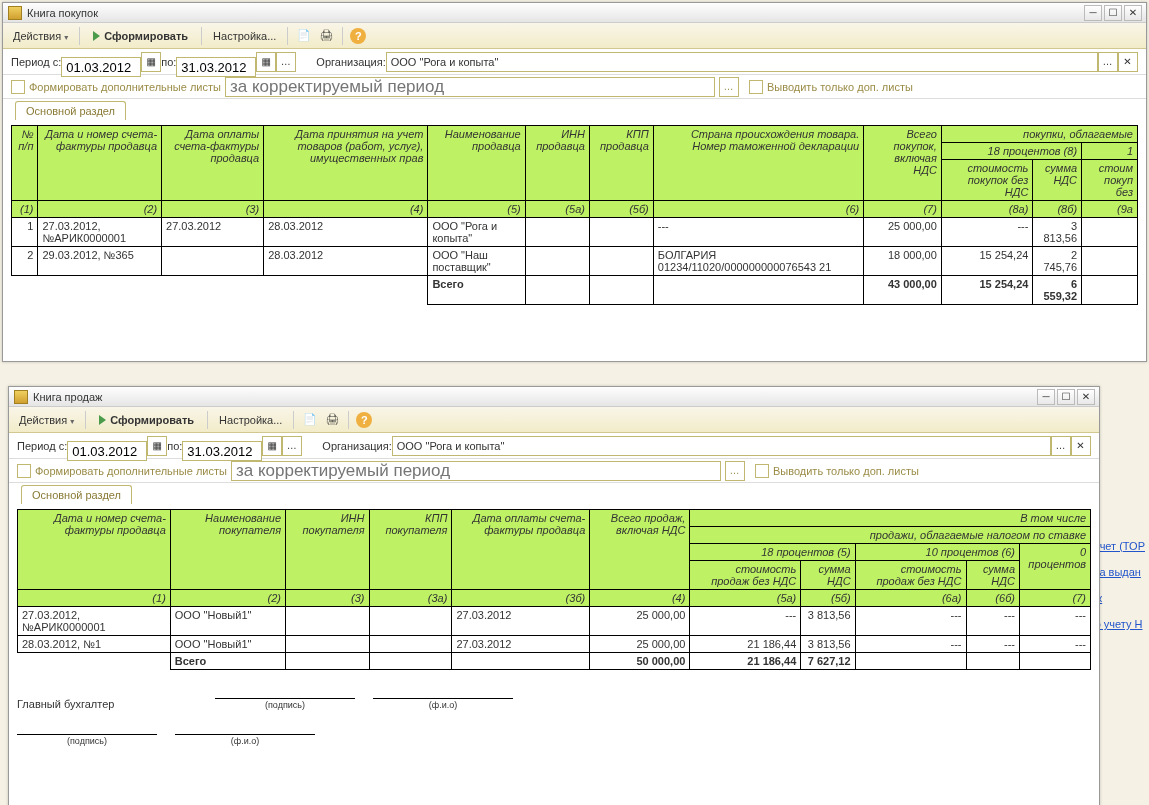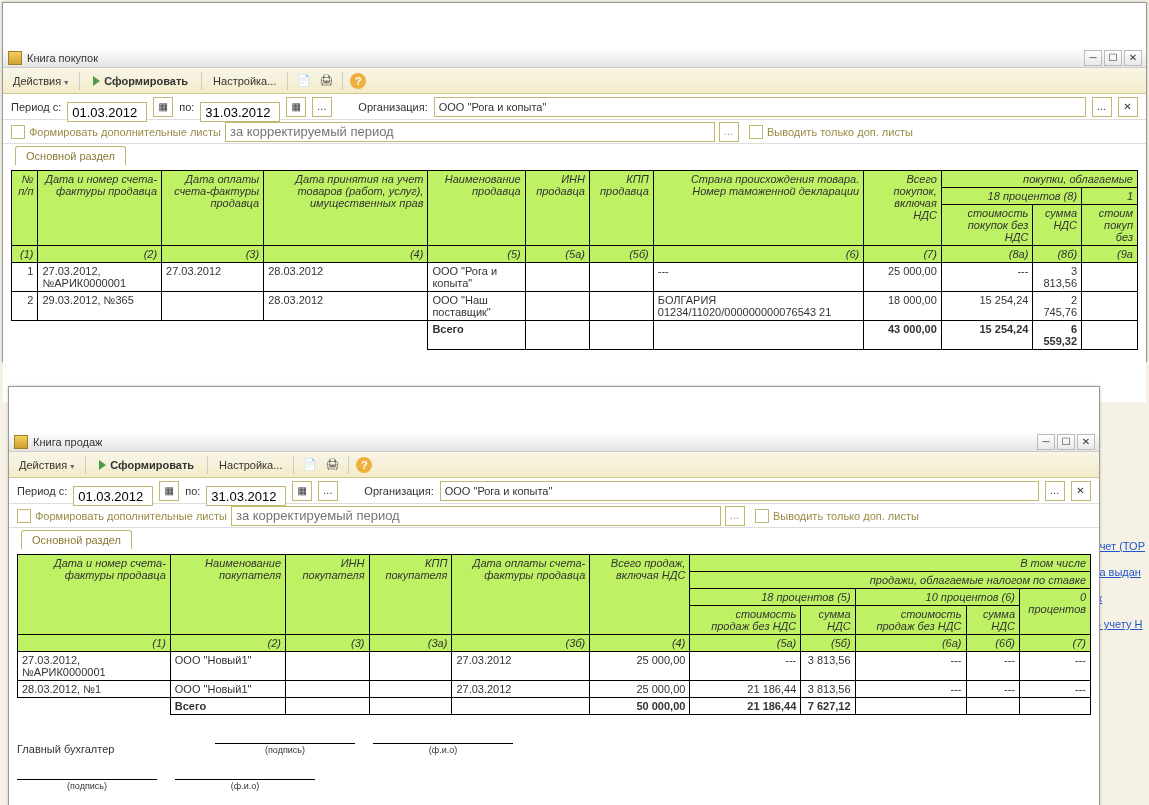--- a/index.html
+++ b/index.html
@@ -2,48 +2,48 @@
 <html><head>
 <meta charset="utf-8">
 <style>
 * { box-sizing: border-box; margin: 0; padding: 0; font-family: Arial, sans-serif; }
 body { background: #f5f1e4; font-size: 11px; color: #333; width: 1149px; height: 805px; overflow: hidden; position: relative; }
 
 .window { position: absolute; background: #fff; border: 1px solid #999; box-shadow: 0 0 3px rgba(0,0,0,0.2); }
 .win-purchases { left: 2px; top: 2px; width: 1145px; height: 360px; }
 .win-sales { left: 8px; top: 386px; width: 1092px; height: 430px; }
 
-.titlebar { height: 20px; background: linear-gradient(#fefefe,#e5e5e5); border-bottom: 1px solid #ccc; display: flex; align-items: center; padding: 0 4px; margin-top: 45px; }
+.titlebar { height: 20px; background: linear-gradient(#fefefe,#e5e5e5); border-bottom: 1px solid #ccc; display: flex; align-items: center; padding: 0 4px; }
 .titlebar .icon { width: 16px; height: 16px; margin-right: 4px; display: inline-flex; align-items: center; justify-content: center; }
 .titlebar .title { flex: 1; font-size: 11px; color: #333; }
 .titlebar .win-controls { display: flex; gap: 2px; }
 .win-btn { width: 18px; height: 16px; border: 1px solid #bbb; background: linear-gradient(#fff,#e8e8e8); display: flex; align-items: center; justify-content: center; font-size: 10px; cursor: pointer; }
 
 .bg-links { position: absolute; right: 4px; top: 540px; font-size: 11px; color: #2255cc; }
 .bg-links div { margin-bottom: 14px; text-decoration: underline; white-space: nowrap; }
 
 .toolbar { height: 26px; background: linear-gradient(#f9f5e8,#f2ecc9); border-bottom: 1px solid #d0c890; display: flex; align-items: center; padding: 0 6px; gap: 4px; }
 .tb-link { color: #333; cursor: pointer; padding: 2px 4px; }
 .tb-arrow { color: #666; font-size: 8px; }
 .tb-btn { display: flex; align-items: center; gap: 4px; padding: 2px 6px; cursor: pointer; }
 .tb-btn.form { font-weight: bold; color: #333; }
 .play-icon { width: 0; height: 0; border-left: 7px solid #4a9c4a; border-top: 5px solid transparent; border-bottom: 5px solid transparent; }
 .tb-sep { width: 1px; height: 18px; background: #ccc; margin: 0 3px; }
 .tb-icon { width: 18px; height: 18px; display: inline-flex; align-items: center; justify-content: center; }
 .help-icon { width: 16px; height: 16px; border-radius: 50%; background: #f0b040; color: #fff; display: flex; align-items: center; justify-content: center; font-weight: bold; font-size: 11px; }
 
-.filter-row { height: 26px; background: #fff; display: flex; align-items: center; padding: 0 8px; gap: 6px; border-bottom: 1px solid #ddd; }
+.filter-row { height: 26px; background: #fff; display: flex; align-items: center; padding: 0 8px; gap: 0; border-bottom: 1px solid #ddd; }
 .date-field { width: 80px; height: 20px; border: 1px solid #c0b870; padding: 0 4px; font-size: 13px; margin-top: 11px; }
 .cal-btn { width: 20px; height: 20px; border: 1px solid #c0b870; background: #fff; display: flex; align-items: center; justify-content: center; font-size: 10px; cursor: pointer; }
 .org-field { flex: 1; height: 20px; border: 1px solid #c0b870; padding: 0 4px; font-size: 11px; display: flex; align-items: center; }
 .sel-btn { width: 20px; height: 20px; border: 1px solid #c0b870; background: #fff; display: flex; align-items: center; justify-content: center; font-size: 10px; cursor: pointer; letter-spacing: 1px; }
 
 .options-row { height: 24px; background: #fff; display: flex; align-items: center; padding: 0 8px; gap: 4px; color: #9b8c47; border-bottom: 1px solid #ddd; }
 .checkbox { width: 14px; height: 14px; border: 1px solid #c0b870; background: #fff; cursor: pointer; }
-.period-field { flex: 1; max-width: 490px; height: 20px; border: 1px solid #c0b870; padding: 0 4px; font-size: 13px; color: #999; }
+.period-field { flex: 1; max-width: 490px; height: 20px; border: 1px solid #c0b870; padding: 0 4px; font-size: 17px; color: #999; }
 
 .tabs-row { height: 22px; background: #fff; display: flex; align-items: center; padding: 0 12px; }
 .tab { padding: 3px 10px; border: 1px solid #c0b870; border-bottom: none; background: #fff; border-radius: 3px 3px 0 0; color: #8a7a35; font-size: 11px; cursor: pointer; }
 
 .report-area { background: #fff; overflow: auto; padding: 4px 8px; }
 .win-purchases .report-area { height: 236px; }
 .win-sales .report-area { height: 305px; }
 
 table.report { border-collapse: collapse; width: 100%; font-size: 11px; }
 table.report th, table.report td { border: 1px solid #000; padding: 2px 4px; vertical-align: top; }

